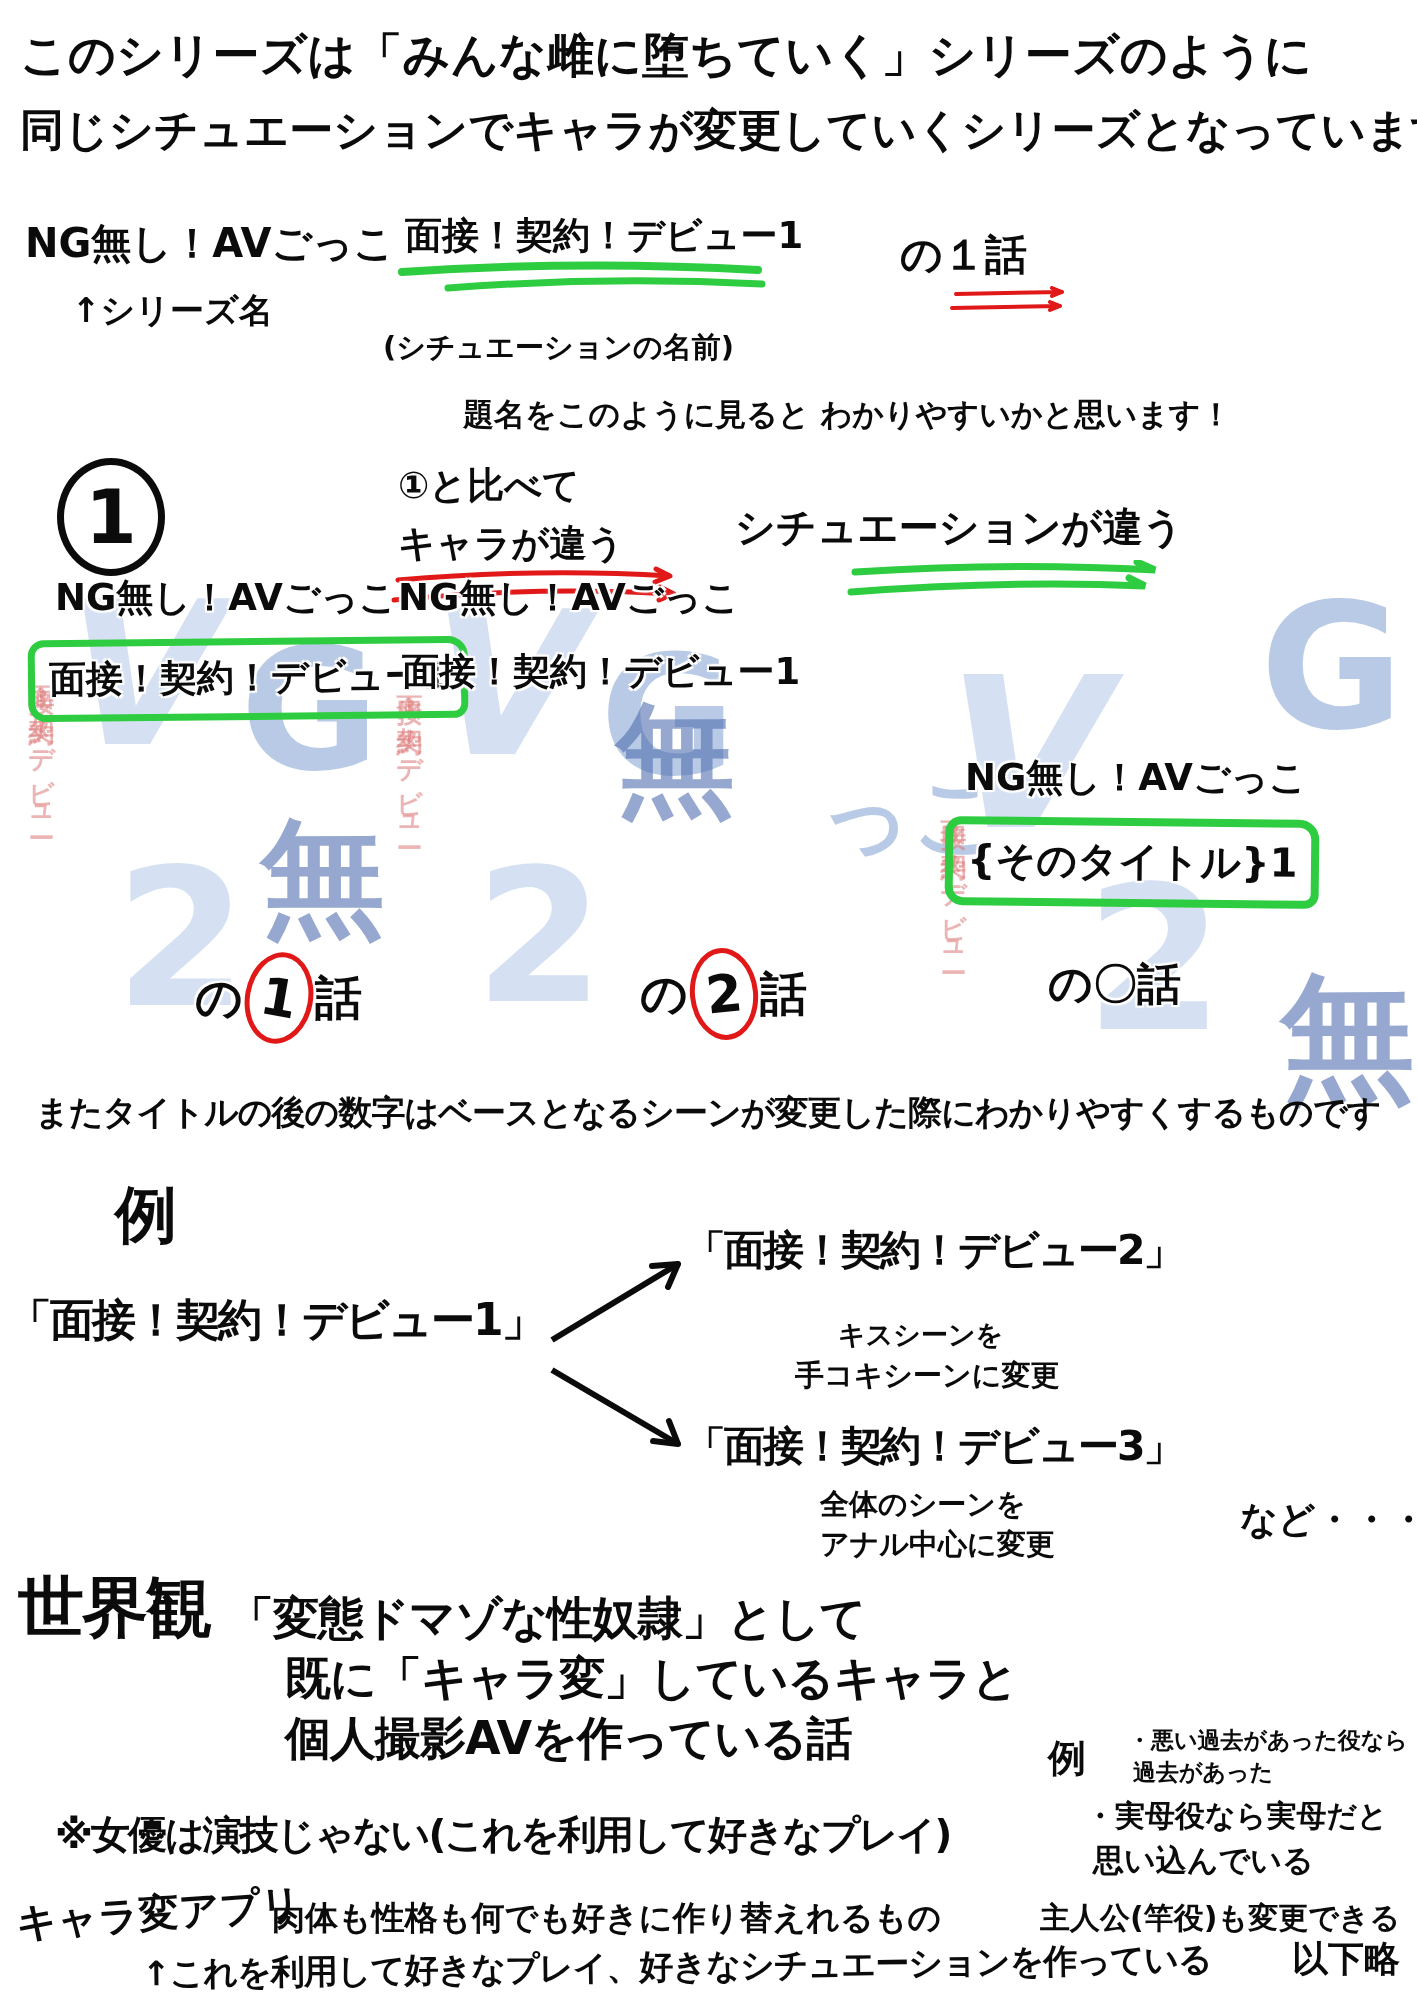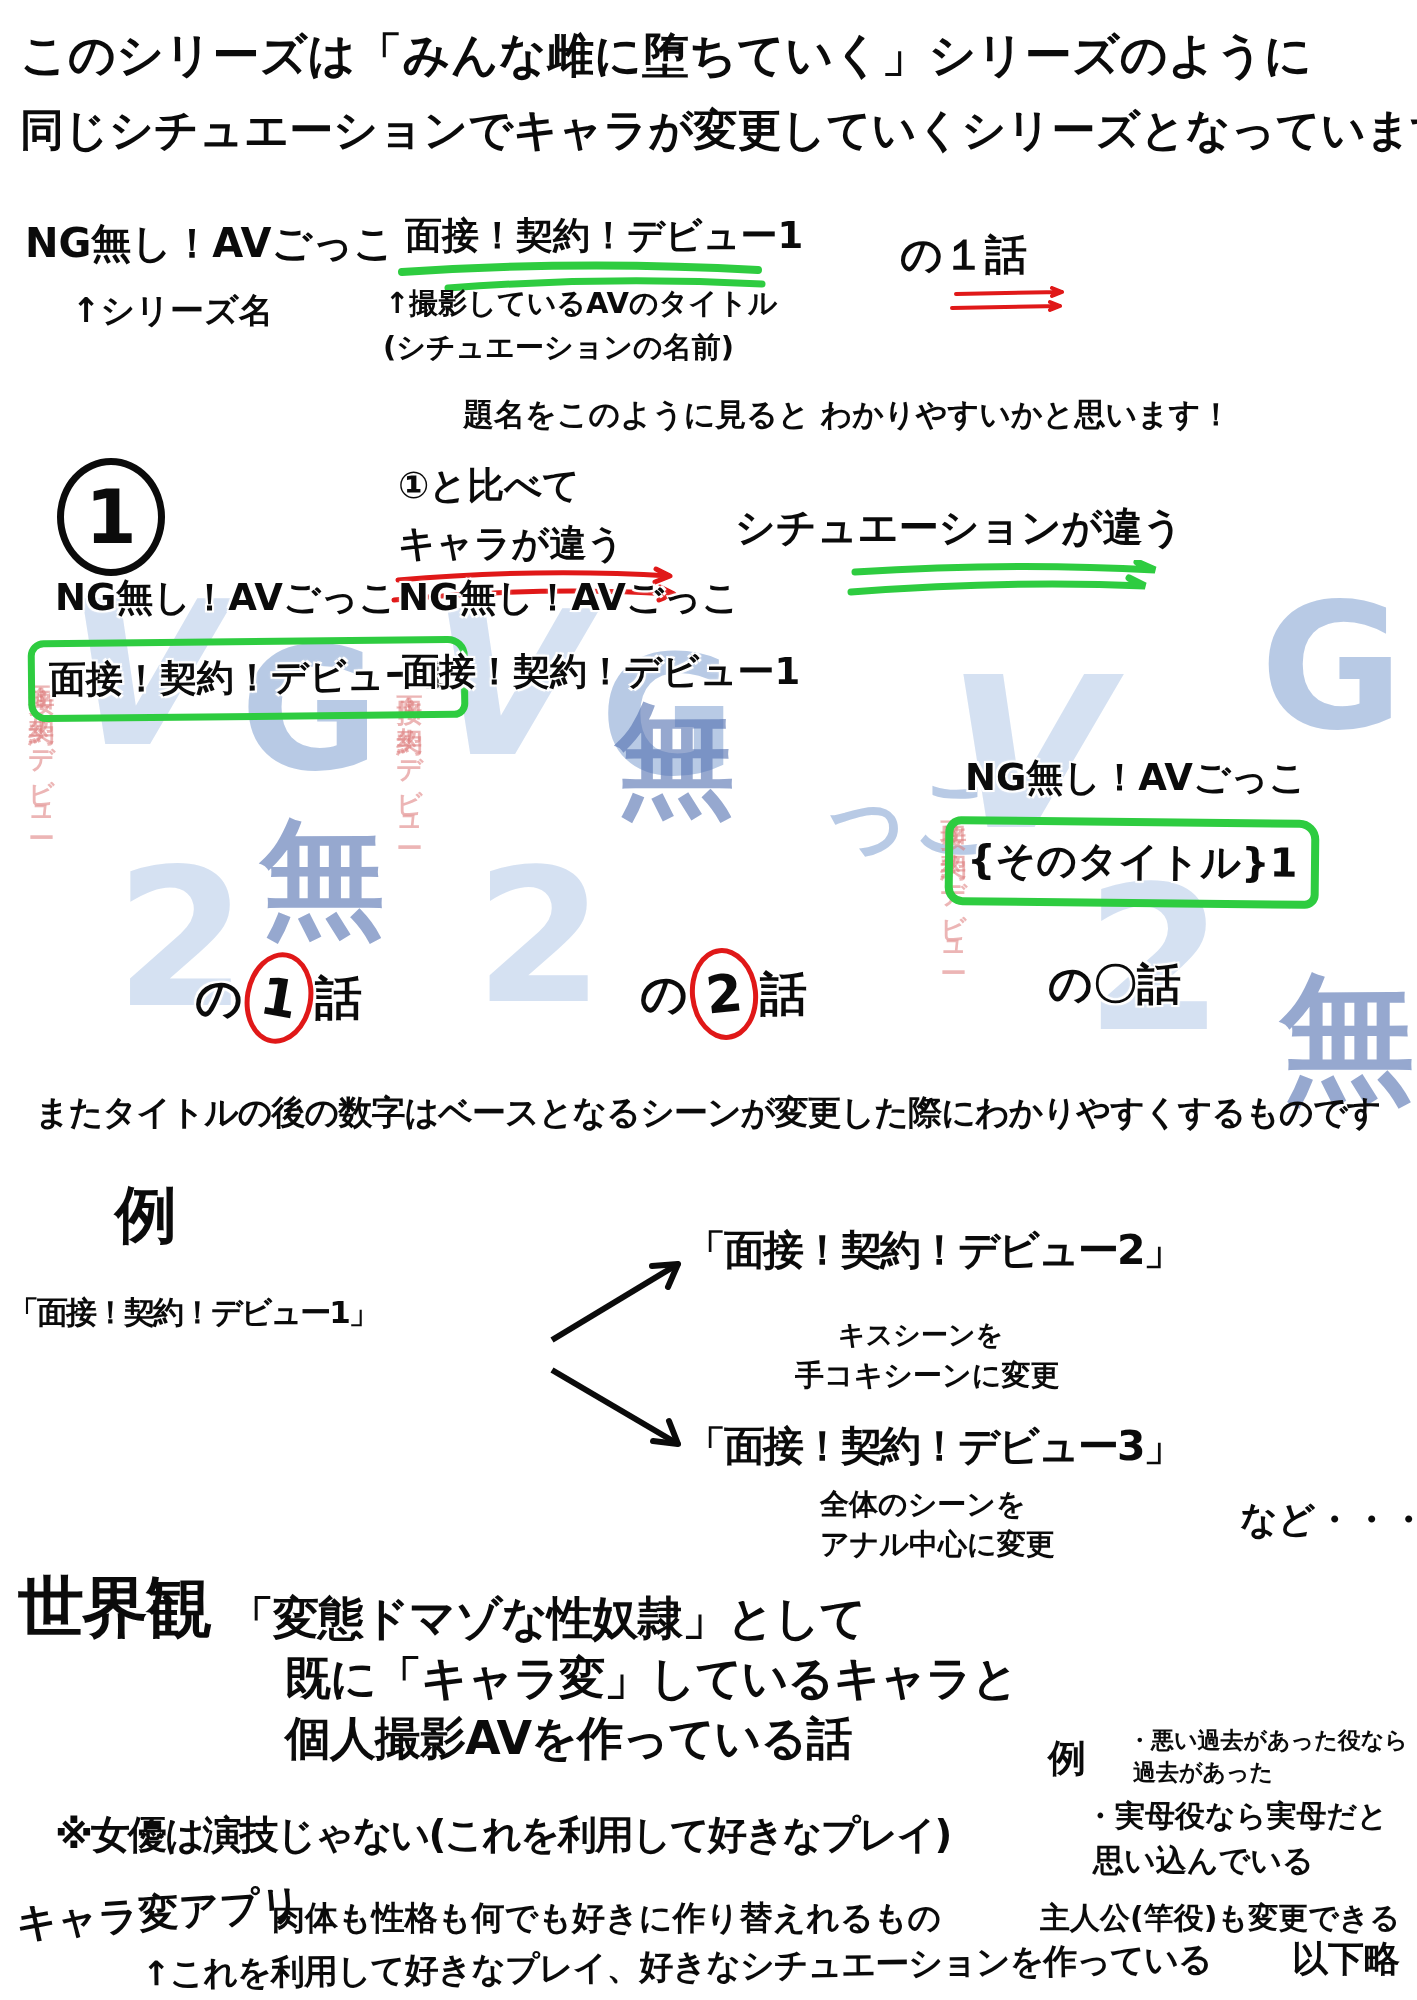--- a/index.html
+++ b/index.html
@@ -69,21 +69,20 @@
   <div class="t z" style="left:20px;top:106px;font-size:44px;">同じシチュエーションでキャラが変更していくシリーズとなっています！</div>
 
   <div class="t z" style="left:25px;top:222px;font-size:40px;">NG無し！AVごっこ</div>
   <div class="t z" style="left:72px;top:292px;font-size:34px;">↑シリーズ名</div>
 
   <div class="t z" style="left:405px;top:216px;font-size:37px;">面接！契約！デビュー1</div>
   <svg class="svgdec z" style="left:390px;top:258px;" width="380" height="40" viewBox="0 0 380 40">
     <path d="M12,14 Q190,2 368,12" fill="none" stroke="#2ecc40" stroke-width="8" stroke-linecap="round"></path>
     <path d="M58,30 Q215,18 372,26" fill="none" stroke="#2ecc40" stroke-width="7" stroke-linecap="round"></path>
   </svg>
-  <div class="t z" style="left:385px;top:288px;font-size:29px;">↑撮影しているAVのタイトル</div>
   <div class="t z" style="left:383px;top:332px;font-size:29px;">(シチュエーションの名前)</div>
 
   <div class="t z" style="left:900px;top:232px;font-size:42px;">の１話</div>
   <svg class="svgdec z" style="left:950px;top:286px;" width="120" height="28" viewBox="0 0 120 28">
     <path d="M6,8 L112,6 l-10,-4 m10,4 l-10,4" fill="none" stroke="#e01818" stroke-width="4" stroke-linecap="round"></path>
     <path d="M2,22 L110,20 l-10,-4 m10,4 l-10,4" fill="none" stroke="#e01818" stroke-width="4" stroke-linecap="round"></path>
   </svg>
 
   <div class="t z" style="left:463px;top:398px;font-size:31px;">題名をこのように見ると わかりやすいかと思います！</div>
 
@@ -129,21 +128,21 @@
     <span class="redring" style="transform:rotate(-6deg);">
       <span>2</span>
     </span>
     <span>話</span>
   </div>
   <div class="t z outline" style="left:1048px;top:960px;font-size:44px;">の〇話</div>
 
   <div class="t z" style="left:35px;top:1094px;font-size:34px;letter-spacing:-1px;">またタイトルの後の数字はベースとなるシーンが変更した際にわかりやすくするものです</div>
 
   <div class="t z" style="left:115px;top:1182px;font-size:62px;">例</div>
-  <div class="t z" style="left:8px;top:1296px;font-size:31px;letter-spacing:-2px;">「面接！契約！デビュー1」</div>
+  <div class="t z" style="left:8px;top:1296px;font-size:44px;letter-spacing:-2px;">「面接！契約！デビュー1」</div>
 
   <svg class="svgdec z" style="left:540px;top:1238px;" width="160" height="230" viewBox="0 0 160 230">
     <path d="M12,102 L138,26" fill="none" stroke="#0b0b0b" stroke-width="6"></path>
     <path d="M138,26 l-26,2 m26,-2 l-10,23" fill="none" stroke="#0b0b0b" stroke-width="6" stroke-linecap="round"></path>
     <path d="M12,132 L138,206" fill="none" stroke="#0b0b0b" stroke-width="6"></path>
     <path d="M138,206 l-25,-3 m25,3 l-9,-23" fill="none" stroke="#0b0b0b" stroke-width="6" stroke-linecap="round"></path>
   </svg>
 
   <div class="t z" style="left:685px;top:1228px;font-size:41px;letter-spacing:-2px;">「面接！契約！デビュー2」</div>
   <div class="t z" style="left:838px;top:1320px;font-size:27px;">キスシーンを</div>

